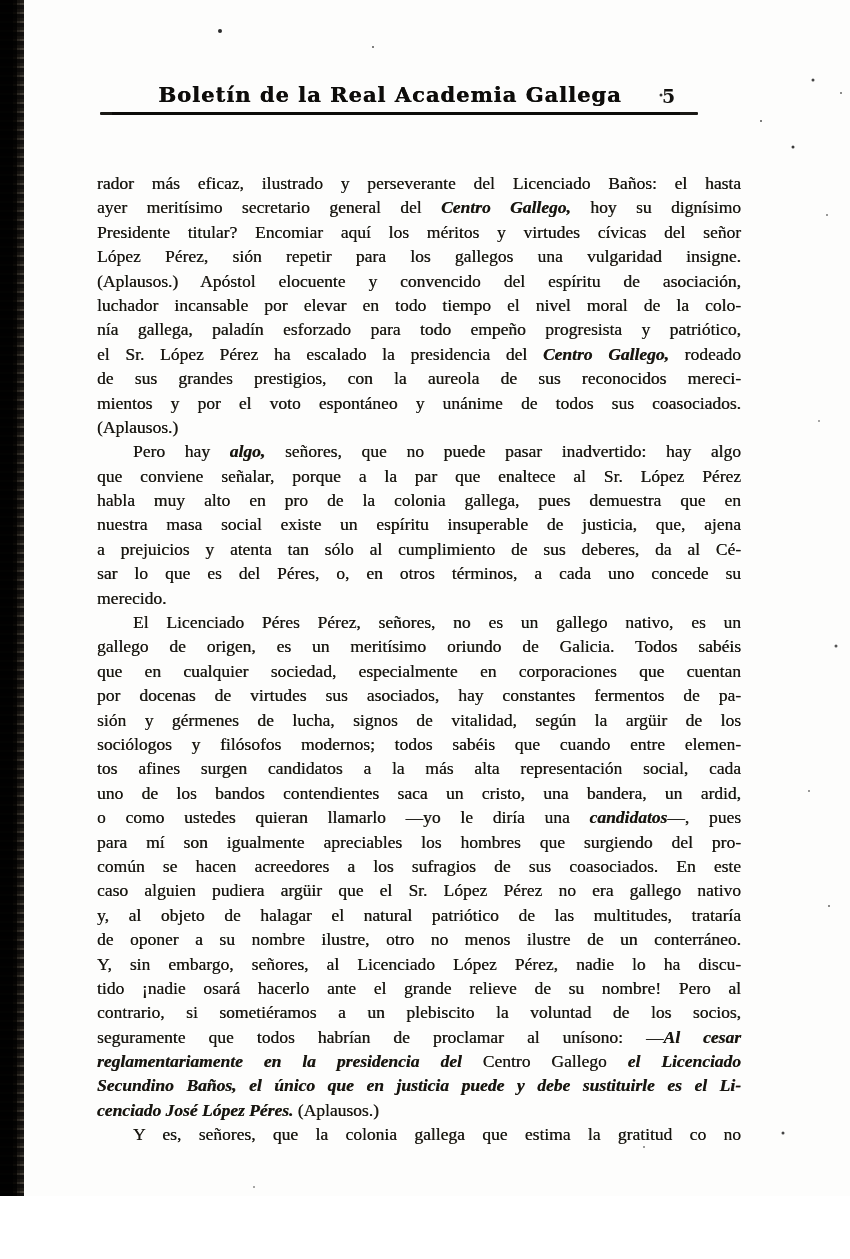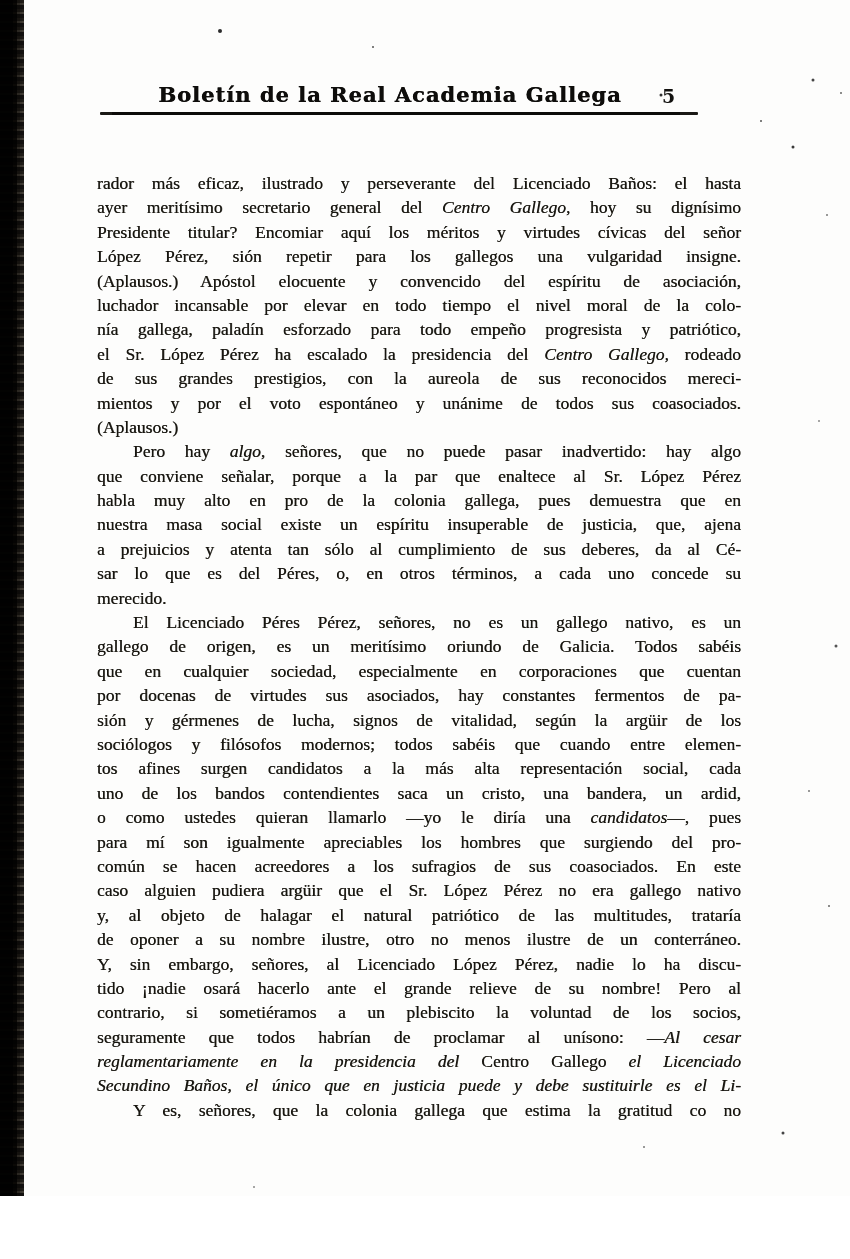--- a/index.html
+++ b/index.html
@@ -87,21 +87,21 @@
   .line {
     text-align: justify;
     text-align-last: justify;
     white-space: normal;
     height: 24.4px;
     overflow: visible;
   }
   .line.last {
     text-align-last: left;
   }
-  .it { font-style: italic; }
+  .it { font-style: italic; font-weight: bold; }
 
   
   .specks {
     position: absolute;
     left: 0; top: 0;
     width: 2px; height: 2px;
     background: transparent;
     border-radius: 50%;
     box-shadow:
       219px 30px 0 1px #2b2b2b,
@@ -172,20 +172,21 @@
         <div class="line"><span>común se hacen acreedores a los sufragios de sus coasociados. En este</span></div>
         <div class="line"><span>caso alguien pudiera argüir que el Sr. López Pérez no era gallego nativo</span></div>
         <div class="line"><span>y, al objeto de halagar el natural patriótico de las multitudes, trataría</span></div>
         <div class="line"><span>de oponer a su nombre ilustre, otro no menos ilustre de un conterráneo.</span></div>
         <div class="line"><span>Y, sin embargo, señores, al Licenciado López Pérez, nadie lo ha discu-</span></div>
         <div class="line"><span>tido ¡nadie osará hacerlo ante el grande relieve de su nombre! Pero al</span></div>
         <div class="line"><span>contrario, si sometiéramos a un plebiscito la voluntad de los socios,</span></div>
         <div class="line"><span>seguramente que todos habrían de proclamar al unísono: —</span><span class="it">Al cesar</span></div>
         <div class="line"><span class="it">reglamentariamente en la presidencia del</span><span> Centro Gallego </span><span class="it">el Licenciado</span></div>
         <div class="line"><span class="it">Secundino Baños, el único que en justicia puede y debe sustituirle es el Li-</span></div>
+        <div class="line last"><span class="it">cenciado José López Péres.</span><span> (Aplausos.)</span></div>
       </div>
       <div class="para indent">
         <div class="line"><span>Y es, señores, que la colonia gallega que estima la gratitud co no</span></div>
       </div>
     </div>
 
   <div class="specks"></div>
 </div>
 
 </body></html>

